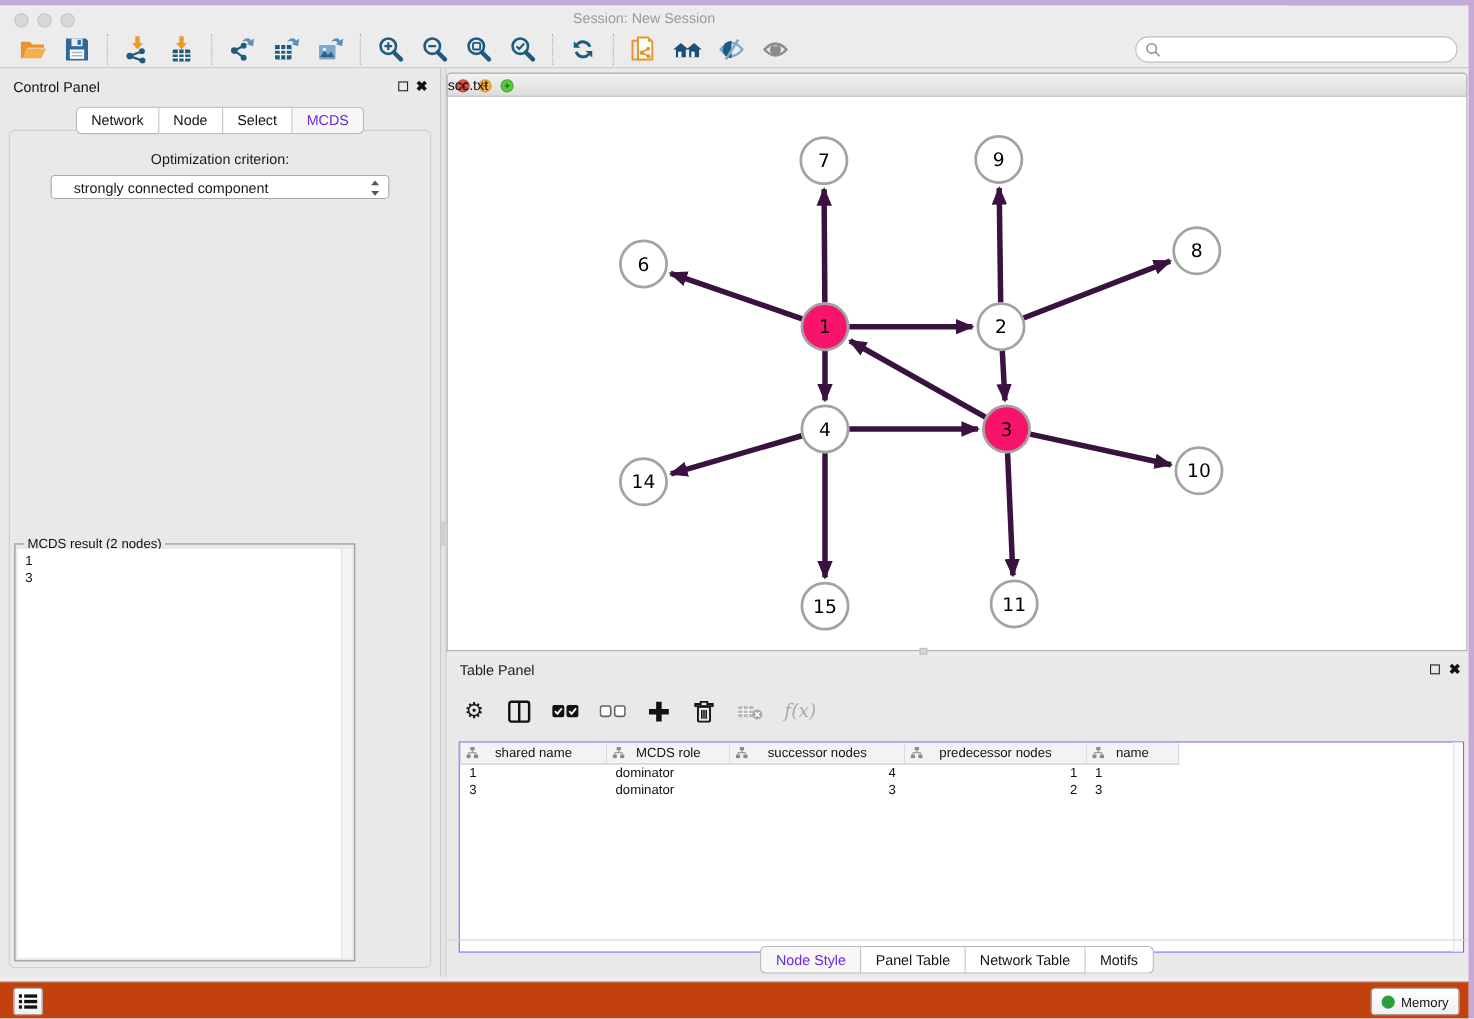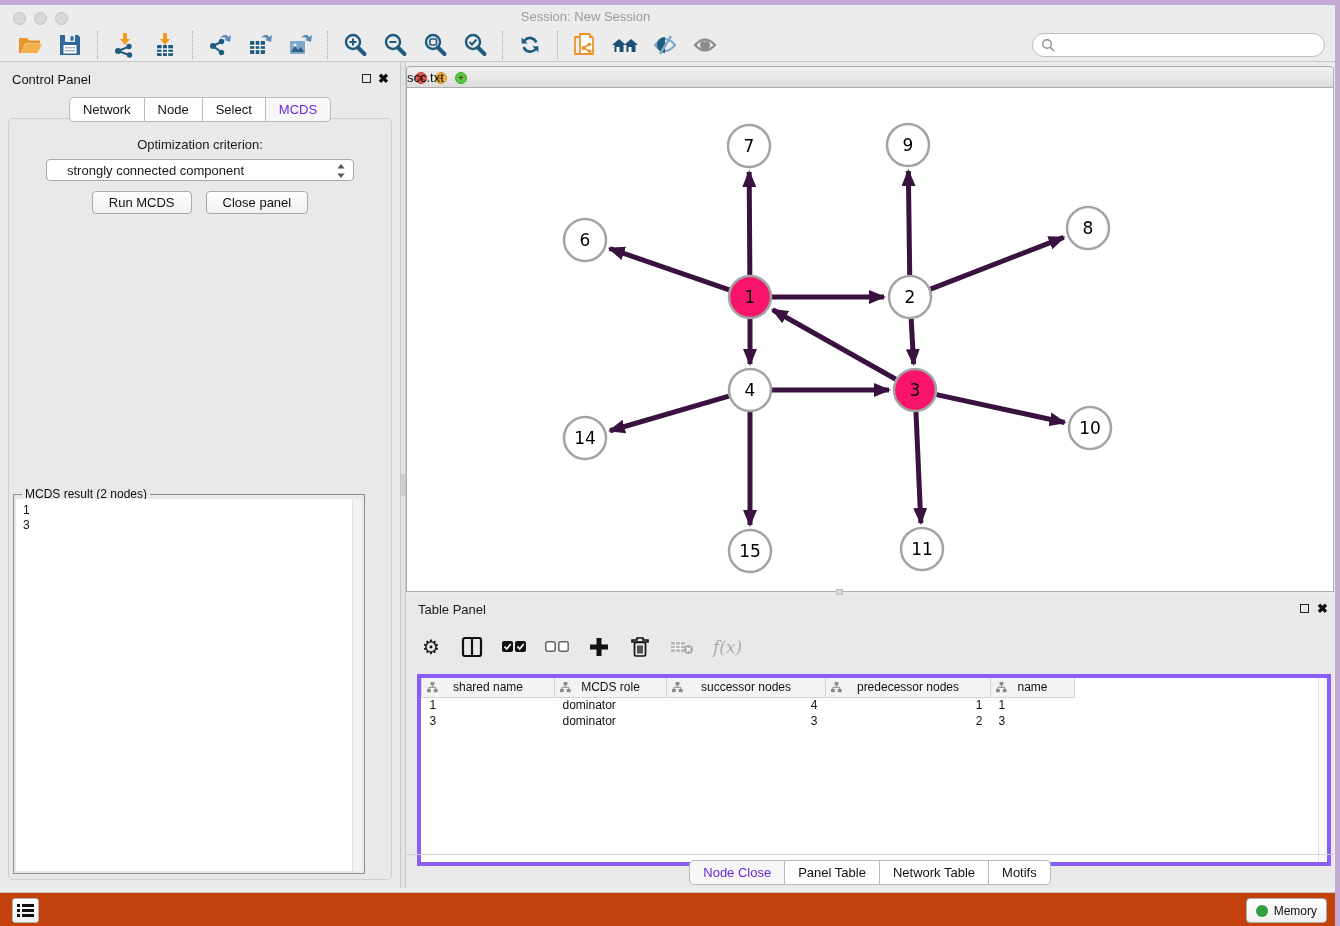--- a/index.html
+++ b/index.html
@@ -31,21 +31,21 @@
   .tab { background:#fff; border:1px solid #B9B9B9; border-left:none; padding:4px 13px; font-size:13px; color:#111; position:relative; z-index:2; }
   .tab:first-child { border-left:1px solid #B9B9B9; border-top-left-radius:5px; border-bottom-left-radius:5px; }
   .tab:last-child { border-top-right-radius:5px; border-bottom-right-radius:5px; }
   .tab.sel { color:#6d28d9; background:#F7F7F7; }
   .cp-content { position:absolute; left:8px; top:56px; width:384px; height:762px; border:1px solid #CFCFCF; border-radius:5px; background:#E9E9E9; }
   .opt-label { position:absolute; left:0; width:100%; top:18px; text-align:center; font-size:13px; }
   .opt-select { position:absolute; left:37px; top:40px; width:308px; height:22px; background:#fff; border:1px solid #A8A8A8; border-radius:4px; display:flex; align-items:center; padding-left:20px; font-size:13px; }
   .chev { position:absolute; right:7px; top:3px; }
   .btn-row { position:absolute; left:0; top:72px; width:100%; display:flex; justify-content:center; gap:14px; }
   .pbtn { background:linear-gradient(#FFFFFF,#F1F1F1); border:1px solid #A8A8A8; border-radius:4px; padding:3px 16px; font-size:13px; color:#111; }
-  .result-box { position:absolute; left:4px; top:375px; width:352px; height:380px; border:1px solid #8F8F8F; }
+  .result-box { position:absolute; left:4px; top:375px; width:310px; height:380px; border:1px solid #8F8F8F; }
   .result-box .legend { position:absolute; left:8px; top:-8px; background:#E9E9E9; padding:0 3px; font-size:12px; color:#111; }
   .result-inner { position:absolute; left:2px; top:4px; right:12px; bottom:2px; background:#fff; padding:4px 0 0 7px; }
   .result-scroll { position:absolute; right:2px; top:4px; width:10px; bottom:2px; background:#F3F3F3; border-left:1px solid #E2E2E2; }
   .result-item { font-size:12px; line-height:15px; color:#111; }
   .divider { position:absolute; left:400px; top:62px; width:6px; height:826px; background:#E4E4E4; border-left:1px solid #C9C9C9; border-right:1px solid #C9C9C9; }
   .divider .grip { position:absolute; left:0; top:412px; width:4px; height:22px; background:#CFCFCF; }
 
   
   .net-window { position:absolute; left:406px; top:66px; width:928px; height:526px; }
   .net-titlebar { position:absolute; left:0; top:0; width:100%; height:22px; background:linear-gradient(#F2F2F2,#DDDDDD); border:1px solid #ACACAC; border-top-left-radius:4px; border-top-right-radius:4px; }
@@ -54,21 +54,21 @@
   .net-canvas { position:absolute; left:0; top:22px; width:100%; height:504px; background:#fff; border:1px solid #ACACAC; border-top:none; }
   .net-grip { position:absolute; left:430px; bottom:-3px; width:7px; height:6px; background:#D8D8D8; border:1px solid #BDBDBD; }
 
   
   .table-panel { position:absolute; left:406px; top:596px; width:928px; height:292px; background:#E9E9E9; }
   .tp-head { position:absolute; left:0; top:4px; width:100%; height:20px; }
   .tp-toolbar { position:absolute; left:14px; top:34px; height:34px; display:flex; align-items:center; gap:19px; }
   .tt-btn { display:flex; align-items:center; justify-content:center; min-width:22px; height:26px; }
   .gear-glyph { font-size:20px; color:#1a1a1a; line-height:22px; }
   .fx-label { font-family:"DejaVu Serif", serif; font-style:italic; font-size:17px; color:#ABABAB; }
-  .data-table { position:absolute; left:11px; top:78px; width:914px; height:192px; background:#fff; border:4px solid #8b5cf6; }
+  .data-table { position:absolute; left:11px; top:78px; width:914px; height:192px; background:#fff; border:1px solid #8b5cf6; }
   .dt-scroll { position:absolute; right:0; top:0; width:9px; height:100%; border-left:1px solid #E3E3E3; background:#FAFAFA; }
   table.grid { border-collapse:collapse; table-layout:fixed; }
   table.grid th { background:#F3F3F3; border:1px solid #D4D4D4; border-top:none; height:19px; font-weight:normal; font-size:12px; color:#111; padding:0; position:relative; }
   table.grid th .colic { position:absolute; left:5px; top:4px; }
   table.grid td { font-size:12px; height:16px; padding:0 8px; color:#111; white-space:nowrap; }
   td.ra { text-align:right; padding-right:14px; }
   .tp-tabs { position:absolute; left:0; top:264px; width:100%; display:flex; justify-content:center; }
   .tp-divline { position:absolute; left:0; top:258px; width:100%; border-top:1px solid #D2D2D2; }
 
   
@@ -269,24 +269,20 @@
   <div class="cp-content">
     <div class="opt-label">Optimization criterion:</div>
     <div class="opt-select">
       <span>strongly connected component</span>
       <span class="chev">
         <svg width="10" height="16" viewBox="0 0 10 16">
             <path d="M5 1l3.6 4.4H1.4z" fill="#555"></path>
             <path d="M5 15l3.6-4.4H1.4z" fill="#555"></path>
           </svg>
       </span>
-    </div>
-    <div class="btn-row">
-      <button class="pbtn">Run MCDS</button>
-      <button class="pbtn">Close panel</button>
     </div>
     <div class="result-box">
       <span class="legend">MCDS result (2 nodes)</span>
       <div class="result-inner" id="result-list">
           <div class="result-item">1</div>
           <div class="result-item">3</div>
         </div>
       <div class="result-scroll"></div>
     </div>
   </div>
@@ -529,21 +525,21 @@
             <td class="ra">2</td>
             <td>3</td>
           </tr>
         </tbody>
     </table>
     <div class="dt-scroll"></div>
   </div>
   <div class="tp-divline"></div>
   <div class="tp-tabs">
       <div class="tabgroup" id="tp-tabs">
-        <div class="tab sel">Node Close</div>
+        <div class="tab sel">Node Style</div>
         <div class="tab">Panel Table</div>
         <div class="tab">Network Table</div>
         <div class="tab">Motifs</div>
       </div>
     </div>
 </div>
 
 <div class="statusbar">
   <div class="list-btn">
     <svg width="17" height="15" viewBox="0 0 17 15">

